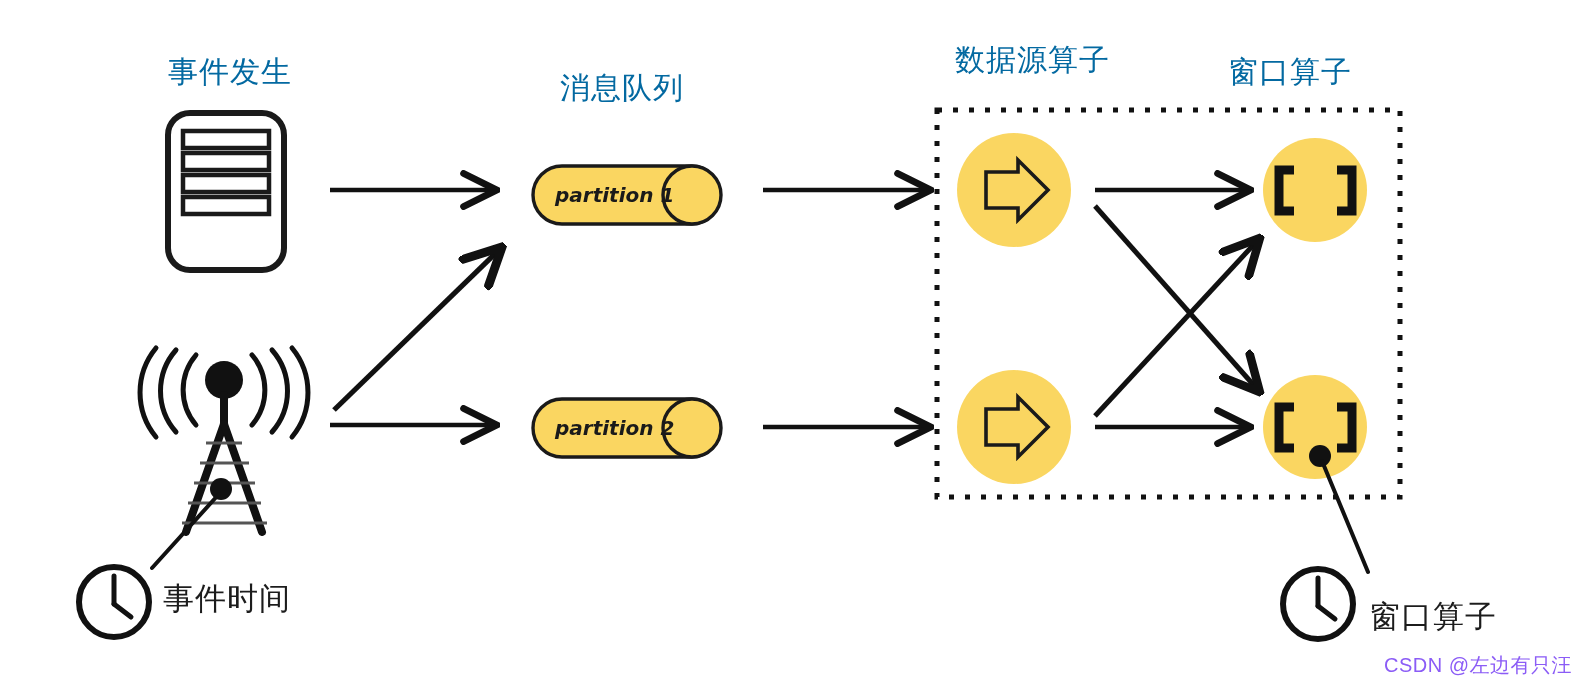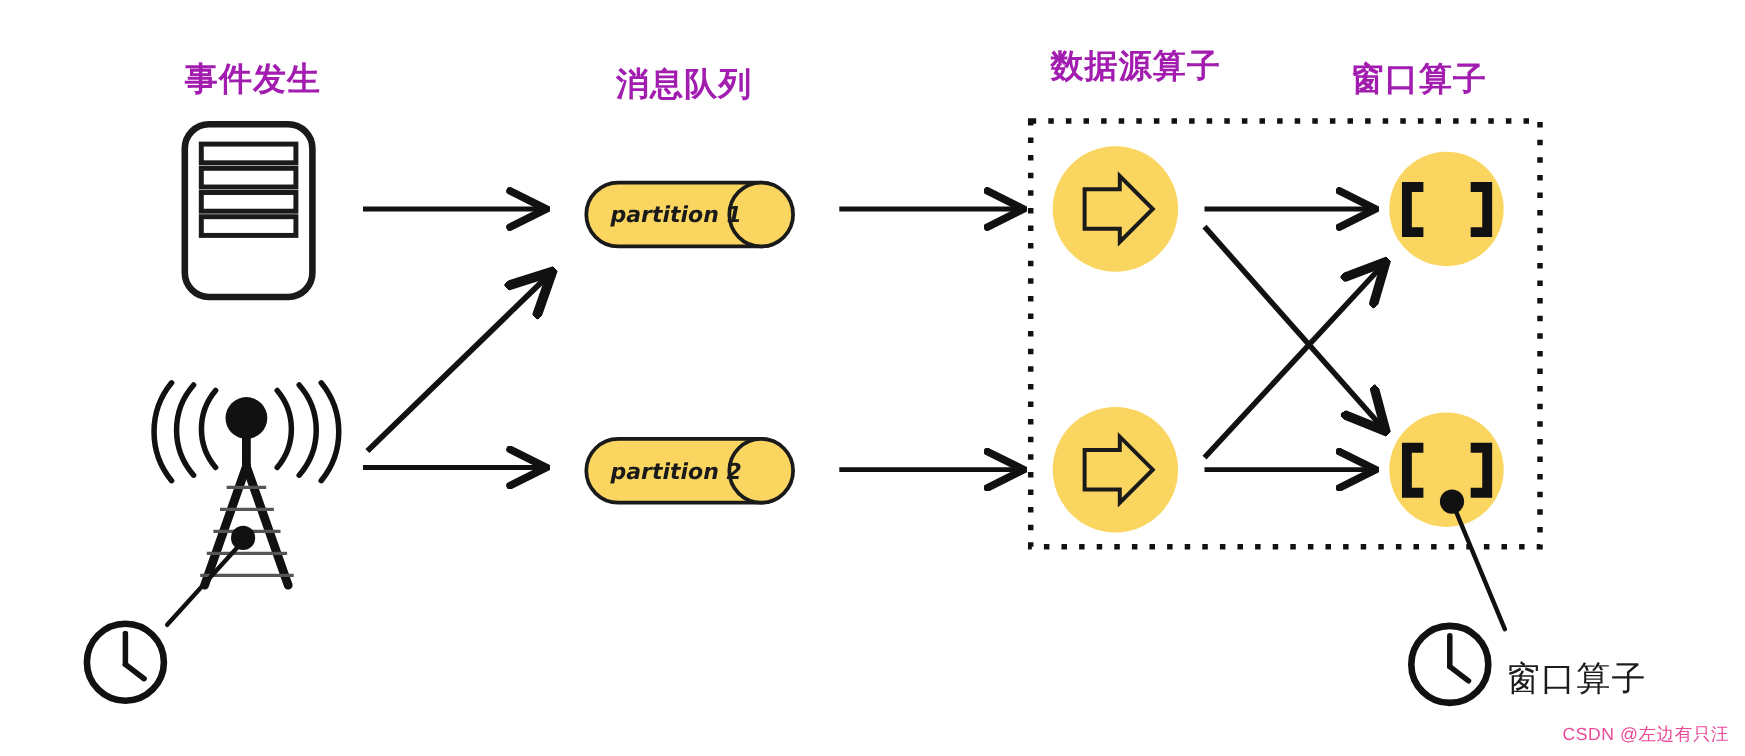--- a/index.html
+++ b/index.html
@@ -20,39 +20,38 @@
   #diagram-svg {
     position: absolute;
     top: 0;
     left: 0;
     width: 1586px;
     height: 687px;
   }
   .col-label {
     position: absolute;
     font-size: 30px;
-    color: #a21caf;
+    color: #0369a1;
     white-space: nowrap;
     letter-spacing: 1px;
     font-family: "Liberation Sans", "DejaVu Sans", sans-serif;
-    font-weight: bold;
   }
   .inline-label {
     position: absolute;
     font-size: 31px;
     color: #1c1c1c;
     white-space: nowrap;
     letter-spacing: 1px;
   }
   .watermark {
     position: absolute;
     right: 14px;
     bottom: 8px;
-    font-size: 16px;
-    color: #ec4899;
+    font-size: 20px;
+    color: #8b5cf6;
     white-space: nowrap;
     letter-spacing: 0.5px;
   }
   .pill-text {
     font-family: "DejaVu Sans", sans-serif;
     font-style: italic;
     font-weight: bold;
     font-size: 20px;
     fill: #1a1a1a;
   }
@@ -170,21 +169,22 @@
     </g>
 
     <g>
       <circle cx="1318" cy="604" r="35" fill="#ffffff" stroke="#111111" stroke-width="6"></circle>
       <line x1="1318" y1="578" x2="1318" y2="606" stroke="#111111" stroke-width="5" stroke-linecap="round"></line>
       <line x1="1318" y1="606" x2="1335" y2="619" stroke="#111111" stroke-width="5" stroke-linecap="round"></line>
     </g>
   </svg>
 
   <div class="col-label" style="left:168px; top:52px;">事件发生</div>
-  <div class="col-label" style="left:560px; top:56px;">消息队列</div>
+  <div class="col-label" style="left:560px; top:68px;">消息队列</div>
   <div class="col-label" style="left:955px; top:40px;">数据源算子</div>
   <div class="col-label" style="left:1228px; top:52px;text-align:center;">窗口算子</div>
 
+  <div class="inline-label" style="left:163px; top:578px;">事件时间</div>
   <div class="inline-label" style="left:1369px; top:596px;">窗口算子</div>
 
   <div class="watermark">CSDN @左边有只汪</div>
 
 </div>
 
 </body></html>

